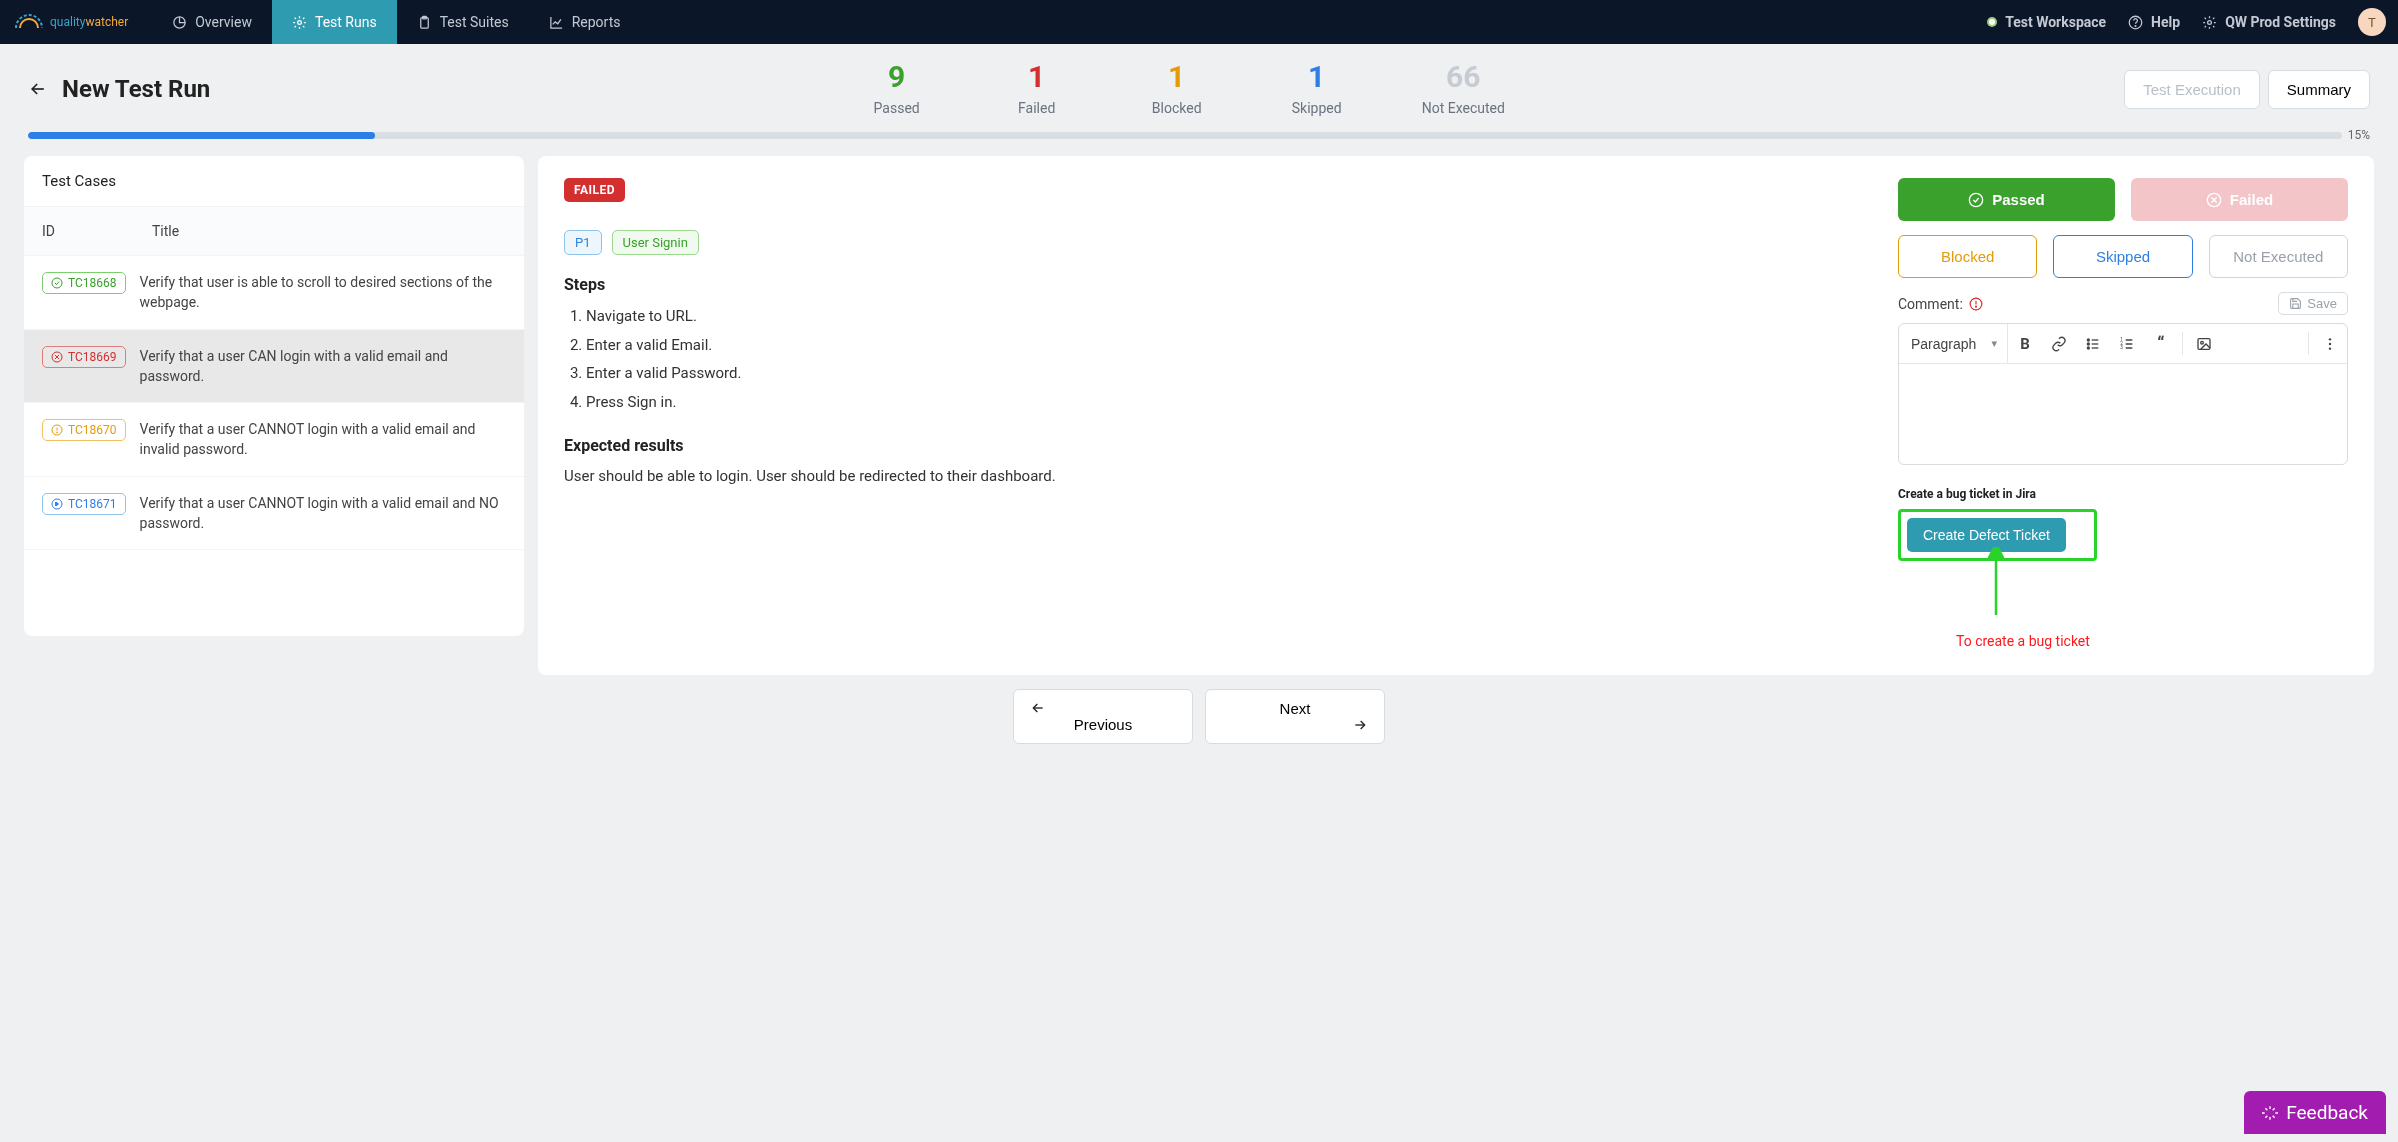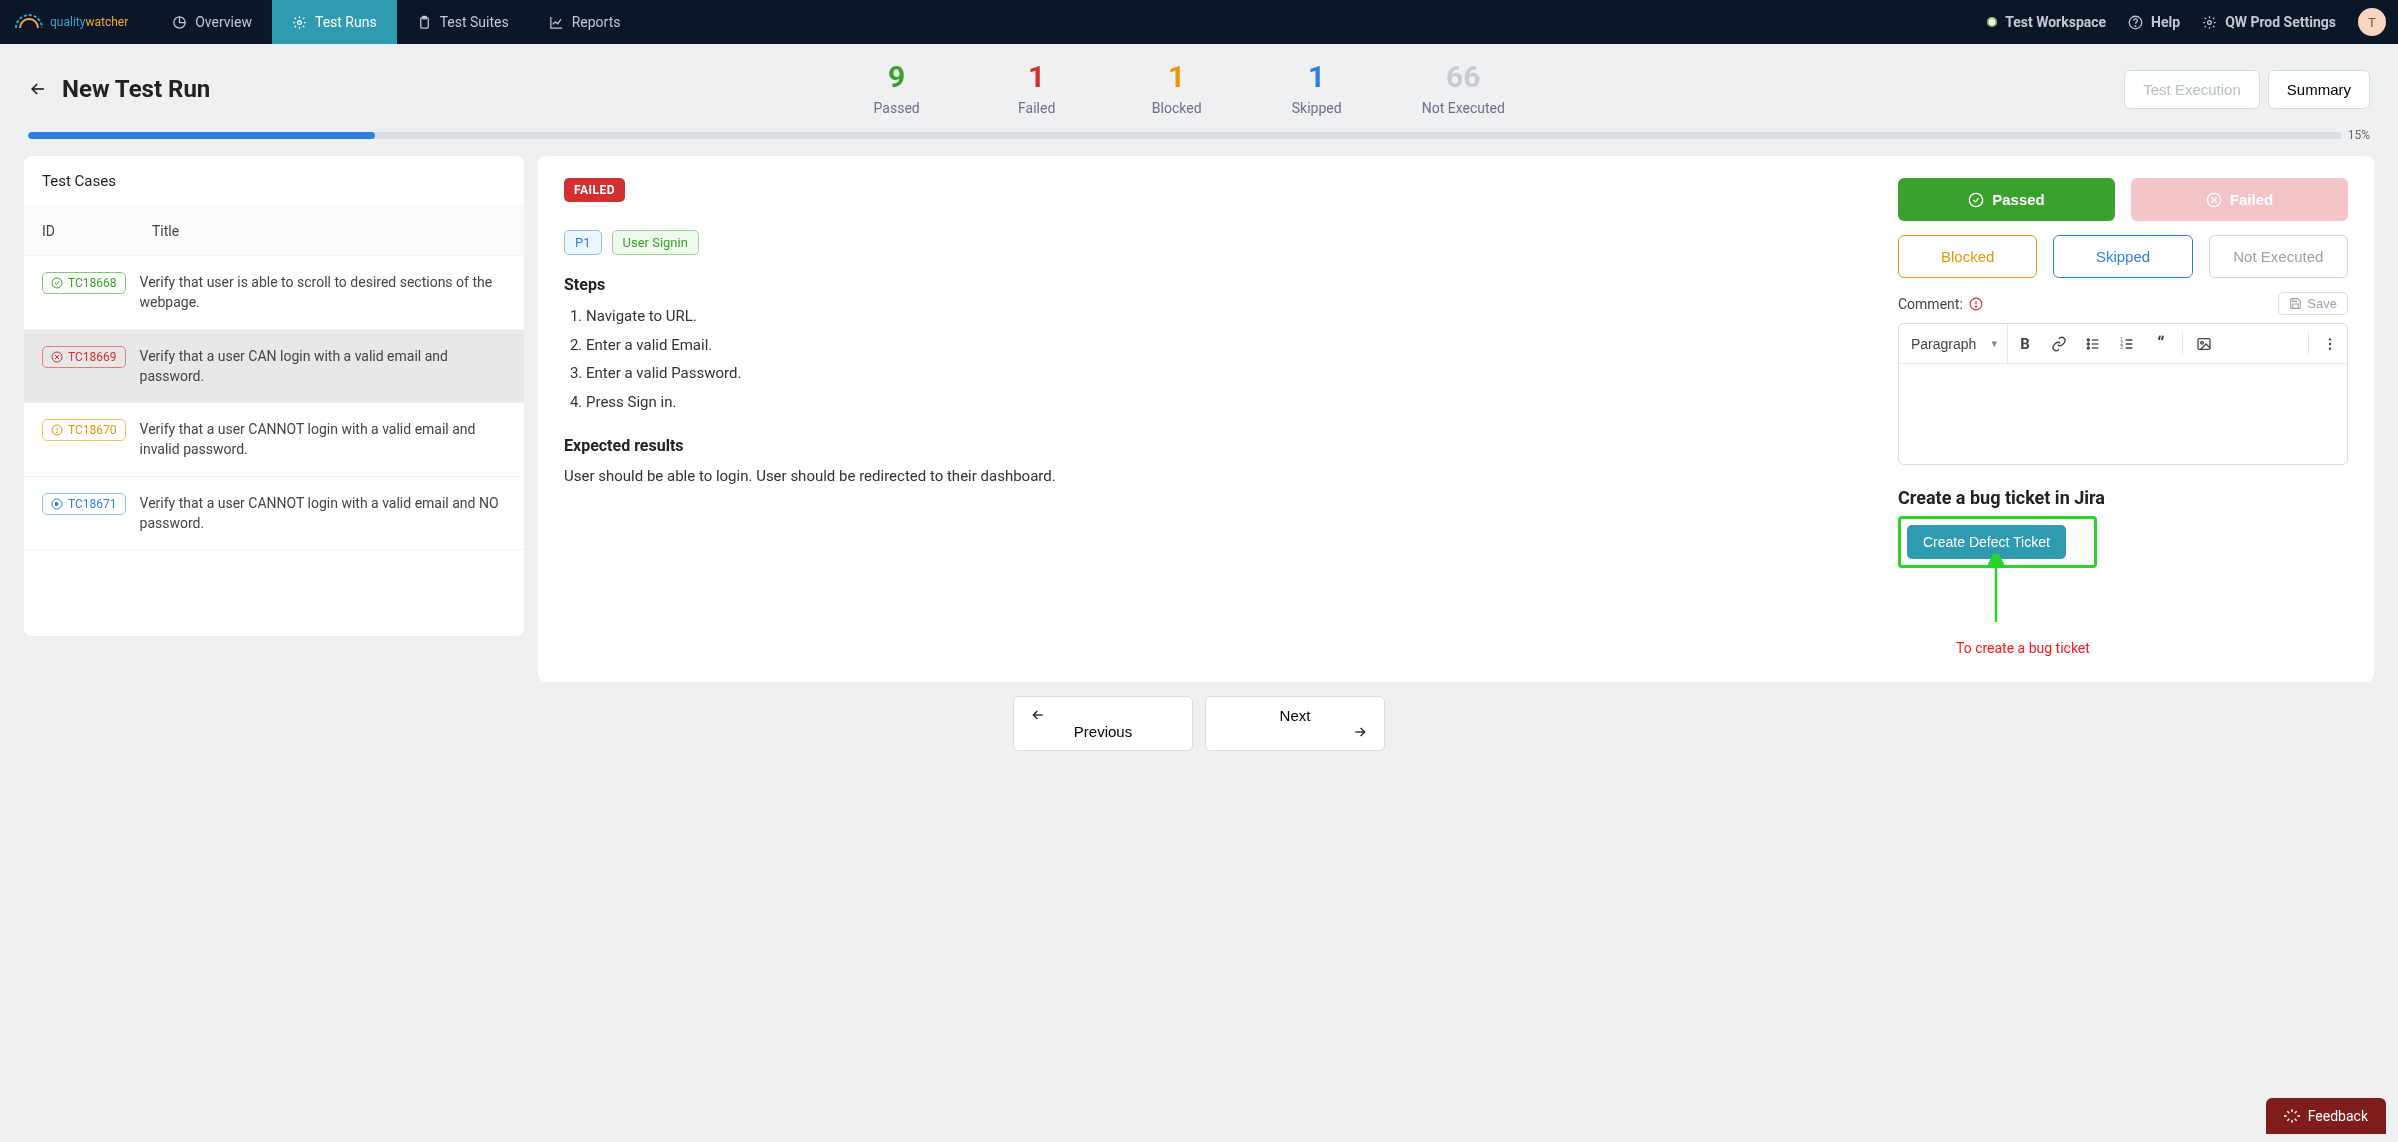--- a/index.html
+++ b/index.html
@@ -72,33 +72,33 @@
   .warn-icon { color:#d32f2f; font-weight:bold; }
   .save-btn { border:1px solid #d7dce1; background:#fff; color:#9aa1aa; border-radius:5px; padding:3px 10px; font-size:13px; display:flex; align-items:center; gap:5px; cursor:pointer; }
   .editor { border:1px solid #d7dce1; border-radius:6px; margin-top:8px; }
   .editor-toolbar { display:flex; align-items:center; border-bottom:1px solid #e4e7ea; height:40px; }
   .format-select { border:none; background:transparent; font-size:14px; padding:0 30px 0 12px; height:100%; appearance:none; cursor:pointer; color:#444; }
   .format-wrap { position:relative; border-right:1px solid #e4e7ea; height:100%; display:flex; align-items:center; }
   .format-wrap::after { content:"▾"; position:absolute; right:10px; color:#888; font-size:11px; pointer-events:none; }
   .tb-btn { width:34px; height:100%; display:flex; align-items:center; justify-content:center; cursor:pointer; color:#444; font-size:15px; }
   .tb-sep { width:1px; background:#e4e7ea; height:60%; margin:0 4px; }
   .editor-body { min-height:100px; outline:none; padding:8px; }
-  .jira-title { font-size:18px; font-weight:700; margin-top:22px; }
+  .jira-title { font-size:12px; font-weight:700; margin-top:22px; }
   .jira-box { border:3px solid #29d329; border-radius:4px; display:inline-block; padding:6px 28px 6px 6px; margin-top:8px; }
   .jira-btn { background:#2f9bb1; color:#fff; border:none; border-radius:5px; padding:9px 16px; font-size:14px; cursor:pointer; }
   .annotation-text { color:#ff181c; font-size:14px; margin-top:72px; margin-left:58px; }
 
   .pager { display:flex; gap:12px; justify-content:center; padding:10px 0 14px 0; }
   .pager-btn { width:180px; border:1px solid #d7dce1; background:#fff; border-radius:6px; padding:10px 16px; font-size:15px; display:flex; align-items:flex-start; cursor:pointer;flex-direction:column; }
   .pager-btn .arrow { font-size:16px; }
   .pager-btn.prev .arrow { margin-right:auto; }
   .pager-btn.next .arrow { margin-left:auto; }
   .pager-btn .lbl { margin:0 auto; }
 
-  .feedback { position:fixed; right:12px; bottom:8px; background:#7f1d1d; color:#fff; border-radius:6px 6px 0 0; padding:10px 18px; font-size:14px; display:flex; align-items:center; gap:8px; cursor:pointer; }
+  .feedback { position:fixed; right:12px; bottom:8px; background:#a21caf; color:#fff; border-radius:6px 6px 0 0; padding:10px 18px; font-size:19px; display:flex; align-items:center; gap:8px; cursor:pointer; }
   svg { display:block; }
 </style>
 </head>
 <body>
 
 <div class="topnav">
   <div class="logo">
     <svg class="logo-icon" viewBox="0 0 34 20">
         <path d="M4 16 A13 13 0 0 1 30 16" fill="none" stroke="#3aa4c9" stroke-width="2" stroke-dasharray="3 2"></path>
         <path d="M8 16 A9 9 0 0 1 26 16" fill="none" stroke="#f2a93b" stroke-width="2"></path>

